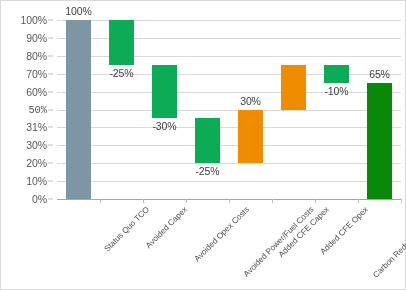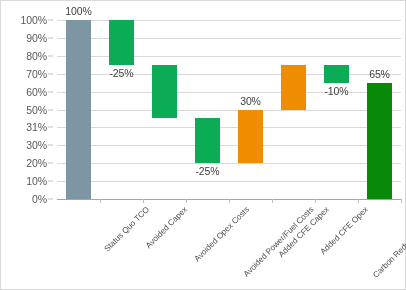--- a/index.html
+++ b/index.html
@@ -100,21 +100,21 @@
       <div class="ytick" style="top: 179px;">0%</div>
       <div class="ytick-mark" style="top: 179px;"></div>
       <div class="ytick" style="top: 161.1px; text-align: right;">10%</div>
       <div class="ytick-mark" style="top: 161.1px;"></div>
       <div class="ytick" style="top: 143.2px; margin-left: 28px;">20%</div>
       <div class="ytick-mark" style="top: 143.2px;"></div>
       <div class="ytick" style="top: 125.3px;">30%</div>
       <div class="ytick-mark" style="top: 125.3px;"></div>
       <div class="ytick" style="top: 107.4px;">31%</div>
       <div class="ytick-mark" style="top: 107.4px;"></div>
-      <div class="ytick" style="top: 89.5px;">50%</div>
+      <div class="ytick" style="top: 89.5px; font-family: Liberation Mono, monospace;">50%</div>
       <div class="ytick-mark" style="top: 89.5px;"></div>
       <div class="ytick" style="top: 71.6px;">60%</div>
       <div class="ytick-mark" style="top: 71.6px;"></div>
       <div class="ytick" style="top: 53.7px;">70%</div>
       <div class="ytick-mark" style="top: 53.7px;"></div>
       <div class="ytick" style="top: 35.8px;">80%</div>
       <div class="ytick-mark" style="top: 35.8px;"></div>
       <div class="ytick" style="top: 17.9px;">90%</div>
       <div class="ytick-mark" style="top: 17.9px;"></div>
       <div class="ytick" style="top: 0px;">100%</div>
@@ -131,20 +131,21 @@
       <div class="gridline" style="top: 71.6px;"></div>
       <div class="gridline" style="top: 53.7px;"></div>
       <div class="gridline" style="top: 35.8px;"></div>
       <div class="gridline" style="top: 17.9px;"></div>
       <div class="gridline" style="top: 0px;"></div>
       <div class="bar" title="Status Quo TCO 100%" style="left: 9px; top: 0px; width: 25px; height: 179px; background: rgb(126, 150, 163);"></div>
       <div class="bar-label" style="width: 44px; left: -0.5px; top: -15px;">100%</div>
       <div class="bar" title="Avoided Capex -25%" style="left: 52px; top: 0px; width: 25px; height: 44.75px; background: rgb(12, 171, 85);"></div>
       <div class="bar-label" style="width: 44px; left: 42.5px; top: 46.75px;">-25%</div>
       <div class="bar" title="Avoided Opex Costs -30%" style="left: 95px; top: 44.75px; width: 25px; height: 53.7px; background: rgb(12, 171, 85);"></div>
+      <div class="bar-label" style="width: 44px; left: 85.5px; top: 100.45px;">-30%</div>
       <div class="bar" title="Avoided Power/Fuel Costs -25%" style="left: 138px; top: 98.45px; width: 25px; height: 44.75px; background: rgb(12, 171, 85);"></div>
       <div class="bar-label" style="width: 44px; left: 128.5px; top: 145.2px;">-25%</div>
       <div class="bar" title="Added CFE Capex 30%" style="left: 181px; top: 89.5px; width: 25px; height: 53.7px; background: rgb(240, 140, 0);"></div>
       <div class="bar-label" style="width: 44px; left: 171.5px; top: 74.5px;">30%</div>
       <div class="bar" title="Added CFE Opex 25%" style="left: 224px; top: 44.75px; width: 25px; height: 44.75px; background: rgb(240, 140, 0);"></div>
       <div class="bar" title="Carbon Reduction Benefits -10%" style="left: 267px; top: 44.75px; width: 25px; height: 17.9px; background: rgb(12, 171, 85);"></div>
       <div class="bar-label" style="width: 44px; left: 257.5px; top: 64.65px;">-10%</div>
       <div class="bar" title="Net Zero TCO with CFE 65%" style="left: 310px; top: 62.65px; width: 25px; height: 116.35px; background: rgb(8, 138, 8);"></div>
       <div class="bar-label" style="width: 44px; left: 300.5px; top: 47.65px;">65%</div>
     </div>

